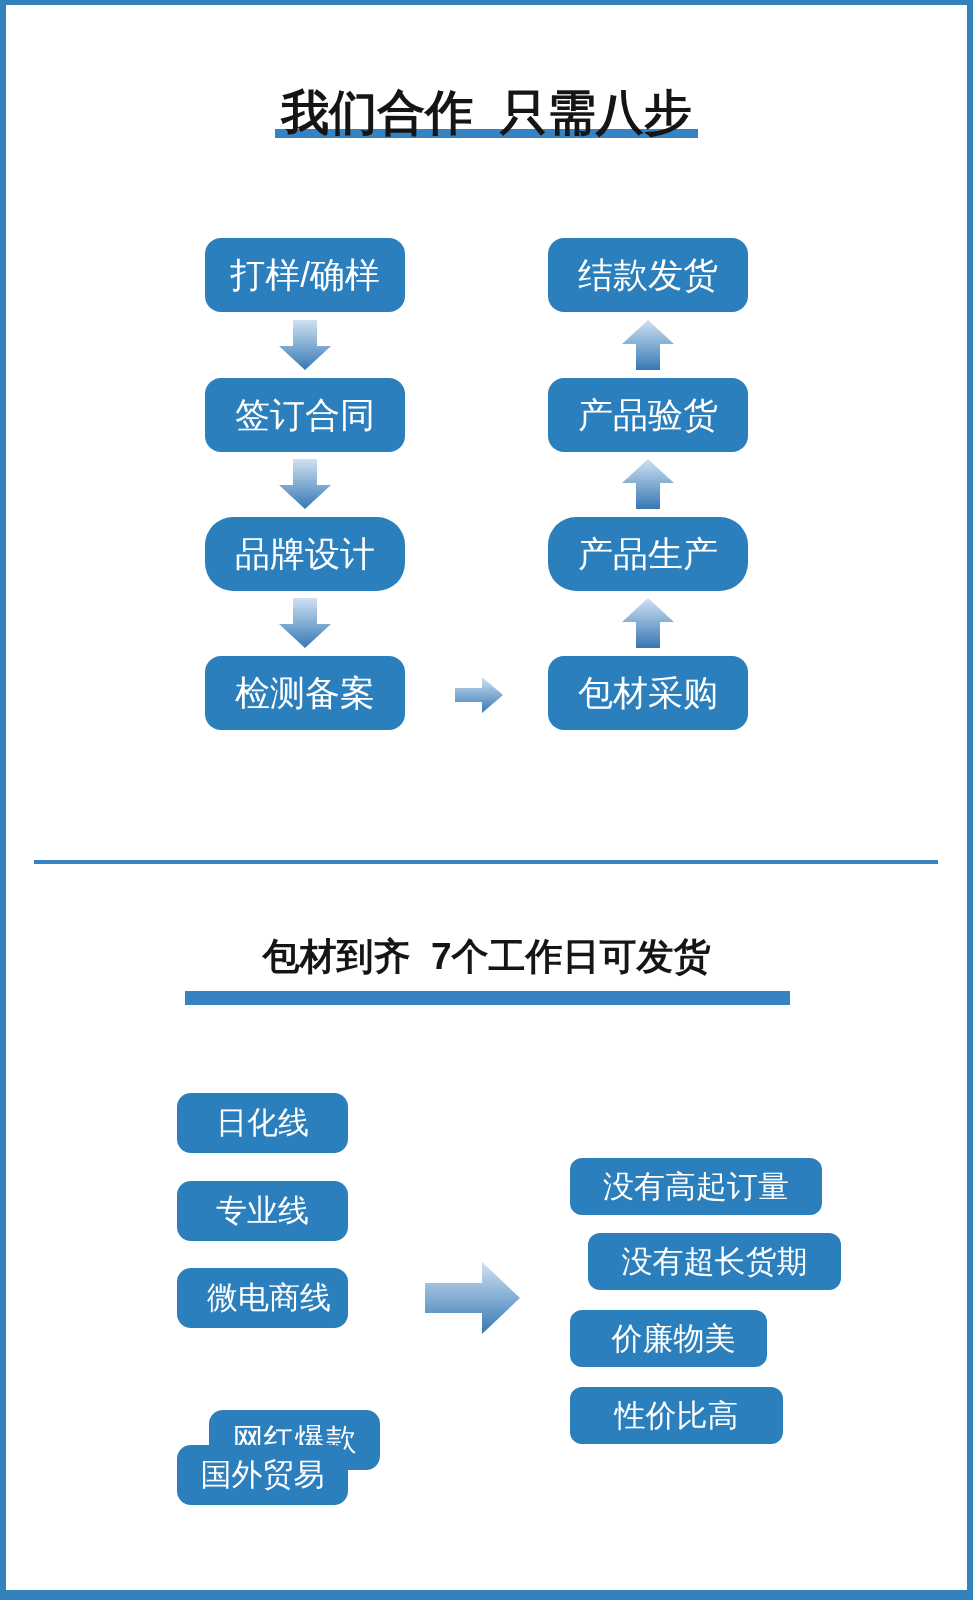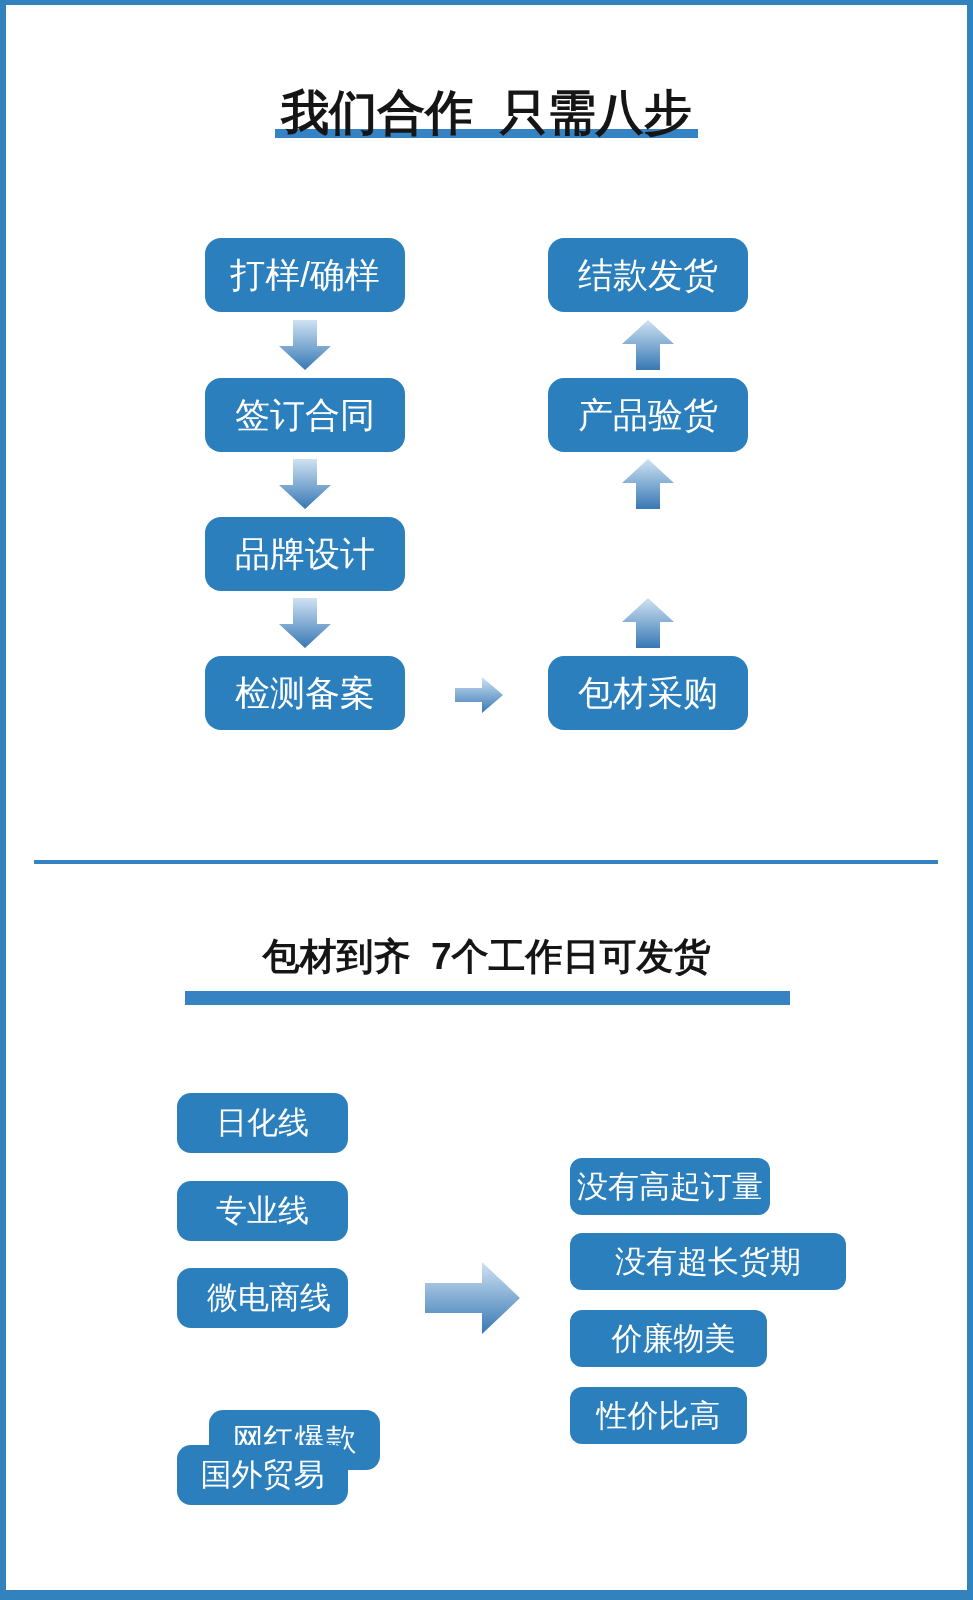--- a/index.html
+++ b/index.html
@@ -45,21 +45,21 @@
   .bluebox{
     position:absolute;
     background:var(--box-blue);
     color:var(--box-text);
     display:flex;align-items:center;justify-content:center;
     text-align:right;
     white-space:nowrap;
   }
   .fbox{width:200px;height:74px;border-radius:16px;font-size:35px;}
   .fl{left:205px;} .fr{left:548px;}
-  .ftop1{top:238px;} .ftop2{top:378px;} .ftop3{top:517px;} .ftop4{top:656px;}
+  .ftop1{top:238px;} .ftop2{top:378px;} .ftop3{top:517px;border-radius:28px;} .ftop4{top:656px;}
   .lbox{left:177px;width:171px;height:60px;border-radius:14px;font-size:31px;}
   .rbox{left:570px;height:57px;border-radius:12px;font-size:31px;}
   .arrow{position:absolute;z-index:1;}
 </style>
 </head>
 <body>
 
 <div class="canvas">
 
   <div class="frame"></div>
@@ -67,20 +67,21 @@
   <div class="bar underline1"></div>
   <div class="title title1">我们合作  只需八步</div>
 
   <div class="bluebox fbox fl ftop1">打样/确样</div>
   <div class="bluebox fbox fl ftop2">签订合同</div>
   <div class="bluebox fbox fl ftop3">品牌设计</div>
   <div class="bluebox fbox fl ftop4">检测备案</div>
 
   <div class="bluebox fbox fr ftop1">结款发货</div>
   <div class="bluebox fbox fr ftop2">产品验货</div>
+  <div class="bluebox fbox fr ftop3">产品生产</div>
   <div class="bluebox fbox fr ftop4">包材采购</div>
 
   <svg class="arrow" style="left:279px;top:320px;" width="52" height="50">
     <defs>
         <linearGradient id="g1" x1="0" y1="0" x2="0" y2="1">
       <stop offset="0" style="stop-color:var(--arrow-grad-start,#cfe2f2)"></stop>
           <stop offset="1" style="stop-color:var(--arrow-grad-end,#3778b4)"></stop>
     </linearGradient>
       </defs>
     <polygon points="14,0 38,0 38,26 52,26 26,50 0,26 14,26" fill="url(#g1)"></polygon>
@@ -156,18 +157,18 @@
   <svg class="arrow" style="left:425px;top:1262px;" width="95" height="72">
     <defs>
         <linearGradient id="g8" x1="0" y1="0" x2="0" y2="1">
       <stop offset="0" style="stop-color:var(--arrow-grad-start,#cfe2f2)"></stop>
           <stop offset="1" style="stop-color:var(--arrow-grad-end,#3778b4)"></stop>
     </linearGradient>
       </defs>
     <polygon points="0,21 57,21 57,0 95,36 57,72 57,51 0,51" fill="url(#g8)"></polygon>
   </svg>
 
-  <div class="bluebox rbox" style="top:1158px;width:200px;">没有高起订量</div>
-  <div class="bluebox rbox" style="top:1233px;width:276px;">没有超长货期</div>
+  <div class="bluebox rbox" style="top:1158px;width:252px;">没有高起订量</div>
+  <div class="bluebox rbox" style="top:1233px;width:253px;margin-left:18px;">没有超长货期</div>
   <div class="bluebox rbox" style="top:1310px;width:197px;padding-left:10px;">价廉物美</div>
-  <div class="bluebox rbox" style="top:1387px;width:177px;">性价比高</div>
+  <div class="bluebox rbox" style="top:1387px;width:213px;">性价比高</div>
 
 </div>
 
 </body></html>

